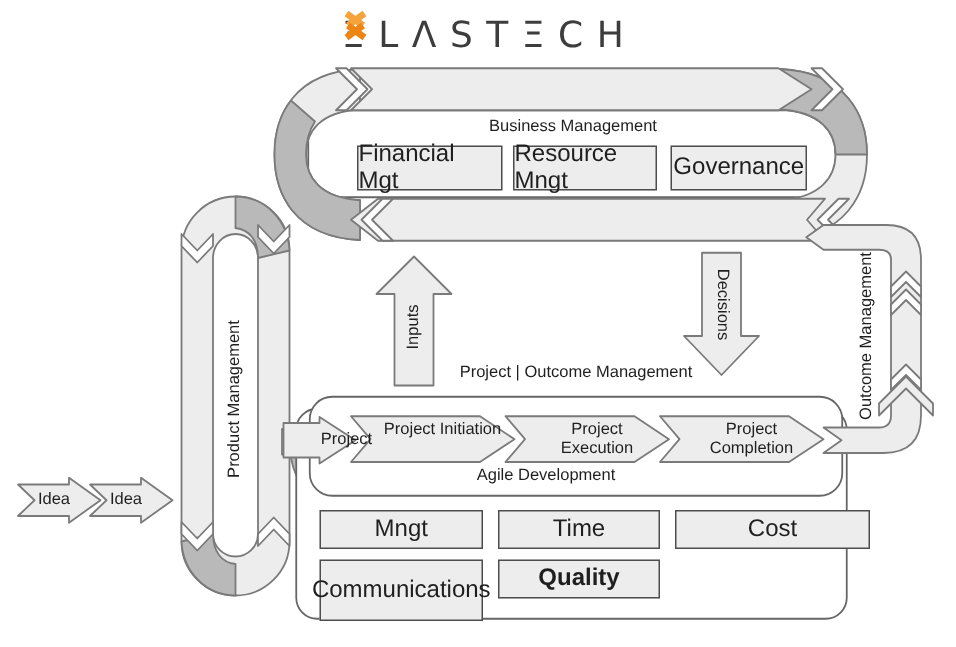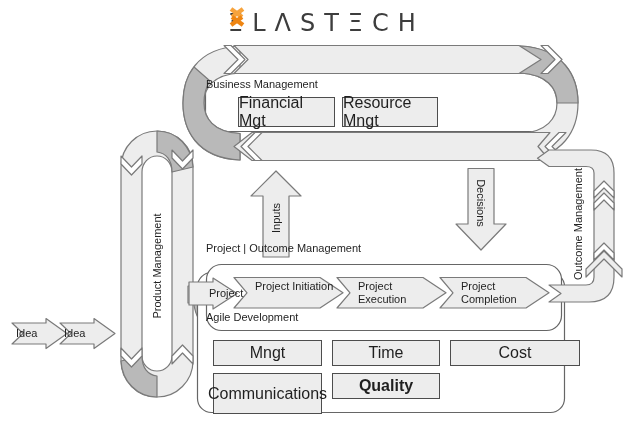--- a/index.html
+++ b/index.html
@@ -2,21 +2,21 @@
 <html><head>
 <meta charset="utf-8">
 <style>
   html,body{margin:0;padding:0;background:#fff;}
   .figure{
     position:relative;width:637px;height:431px;background:#fff;overflow:hidden;
     font-family:"Liberation Sans","DejaVu Sans",sans-serif;color:#1f1f1f;
   }
   svg{position:absolute;left:0;top:0;}
   .lbl{position:absolute;font-size:11px;line-height:1.18;color:#1f1f1f;}
-  .ctr{}
+  .ctr{text-align:center;}
   .rot{white-space:nowrap;}
   .box{
     position:absolute;background:#ededed;border:1px solid #4d4d4d;
     display:flex;align-items:center;justify-content:center;
     font-size:16px;color:#1f1f1f;box-sizing:border-box;
   }
   .logo{
     position:absolute;left:228px;top:6px;width:256px;height:34px;
     display:flex;align-items:center;justify-content:space-between;
   }
@@ -95,20 +95,21 @@
     <span class="logo-text">ΞLΛSTΞCH</span>
     <svg width="18" height="22" viewBox="0 0 18 22">
       <path d="M 3,3 L 14,11" stroke="#F7A33C" stroke-width="4.4" fill="none"></path>
       <path d="M 14,11 L 3,19" stroke="#EE8512" stroke-width="4.4" fill="none"></path>
     </svg>
   </div>
 
   <div class="lbl ctr" style="left:206px;top:78px;width:352px;">Business Management</div>
   <div class="box" style="left:238px;top:97px;width:97px;height:30px;">Financial Mgt</div>
   <div class="box" style="left:342px;top:97px;width:96px;height:30px;">Resource Mngt</div>
+  <div class="box" style="left:447px;top:97px;width:91px;height:30px;">Governance</div>
 
   <div class="lbl rot" style="left:157px;top:266px;transform:translate(-50%,-50%) rotate(-90deg);">Product Management</div>
   <div class="lbl rot" style="left:276px;top:218px;transform:translate(-50%,-50%) rotate(-90deg);">Inputs</div>
   <div class="lbl rot" style="left:481px;top:203px;transform:translate(-50%,-50%) rotate(90deg);">Decisions</div>
   <div class="lbl rot" style="left:578px;top:224px;transform:translate(-50%,-50%) rotate(-90deg);">Outcome Management</div>
 
   <div class="lbl ctr" style="left:16px;top:327px;width:40px;">Idea</div>
   <div class="lbl ctr" style="left:64px;top:327px;width:40px;">Idea</div>
 
   <div class="lbl ctr" style="left:206px;top:242px;width:356px;">Project | Outcome Management</div>

